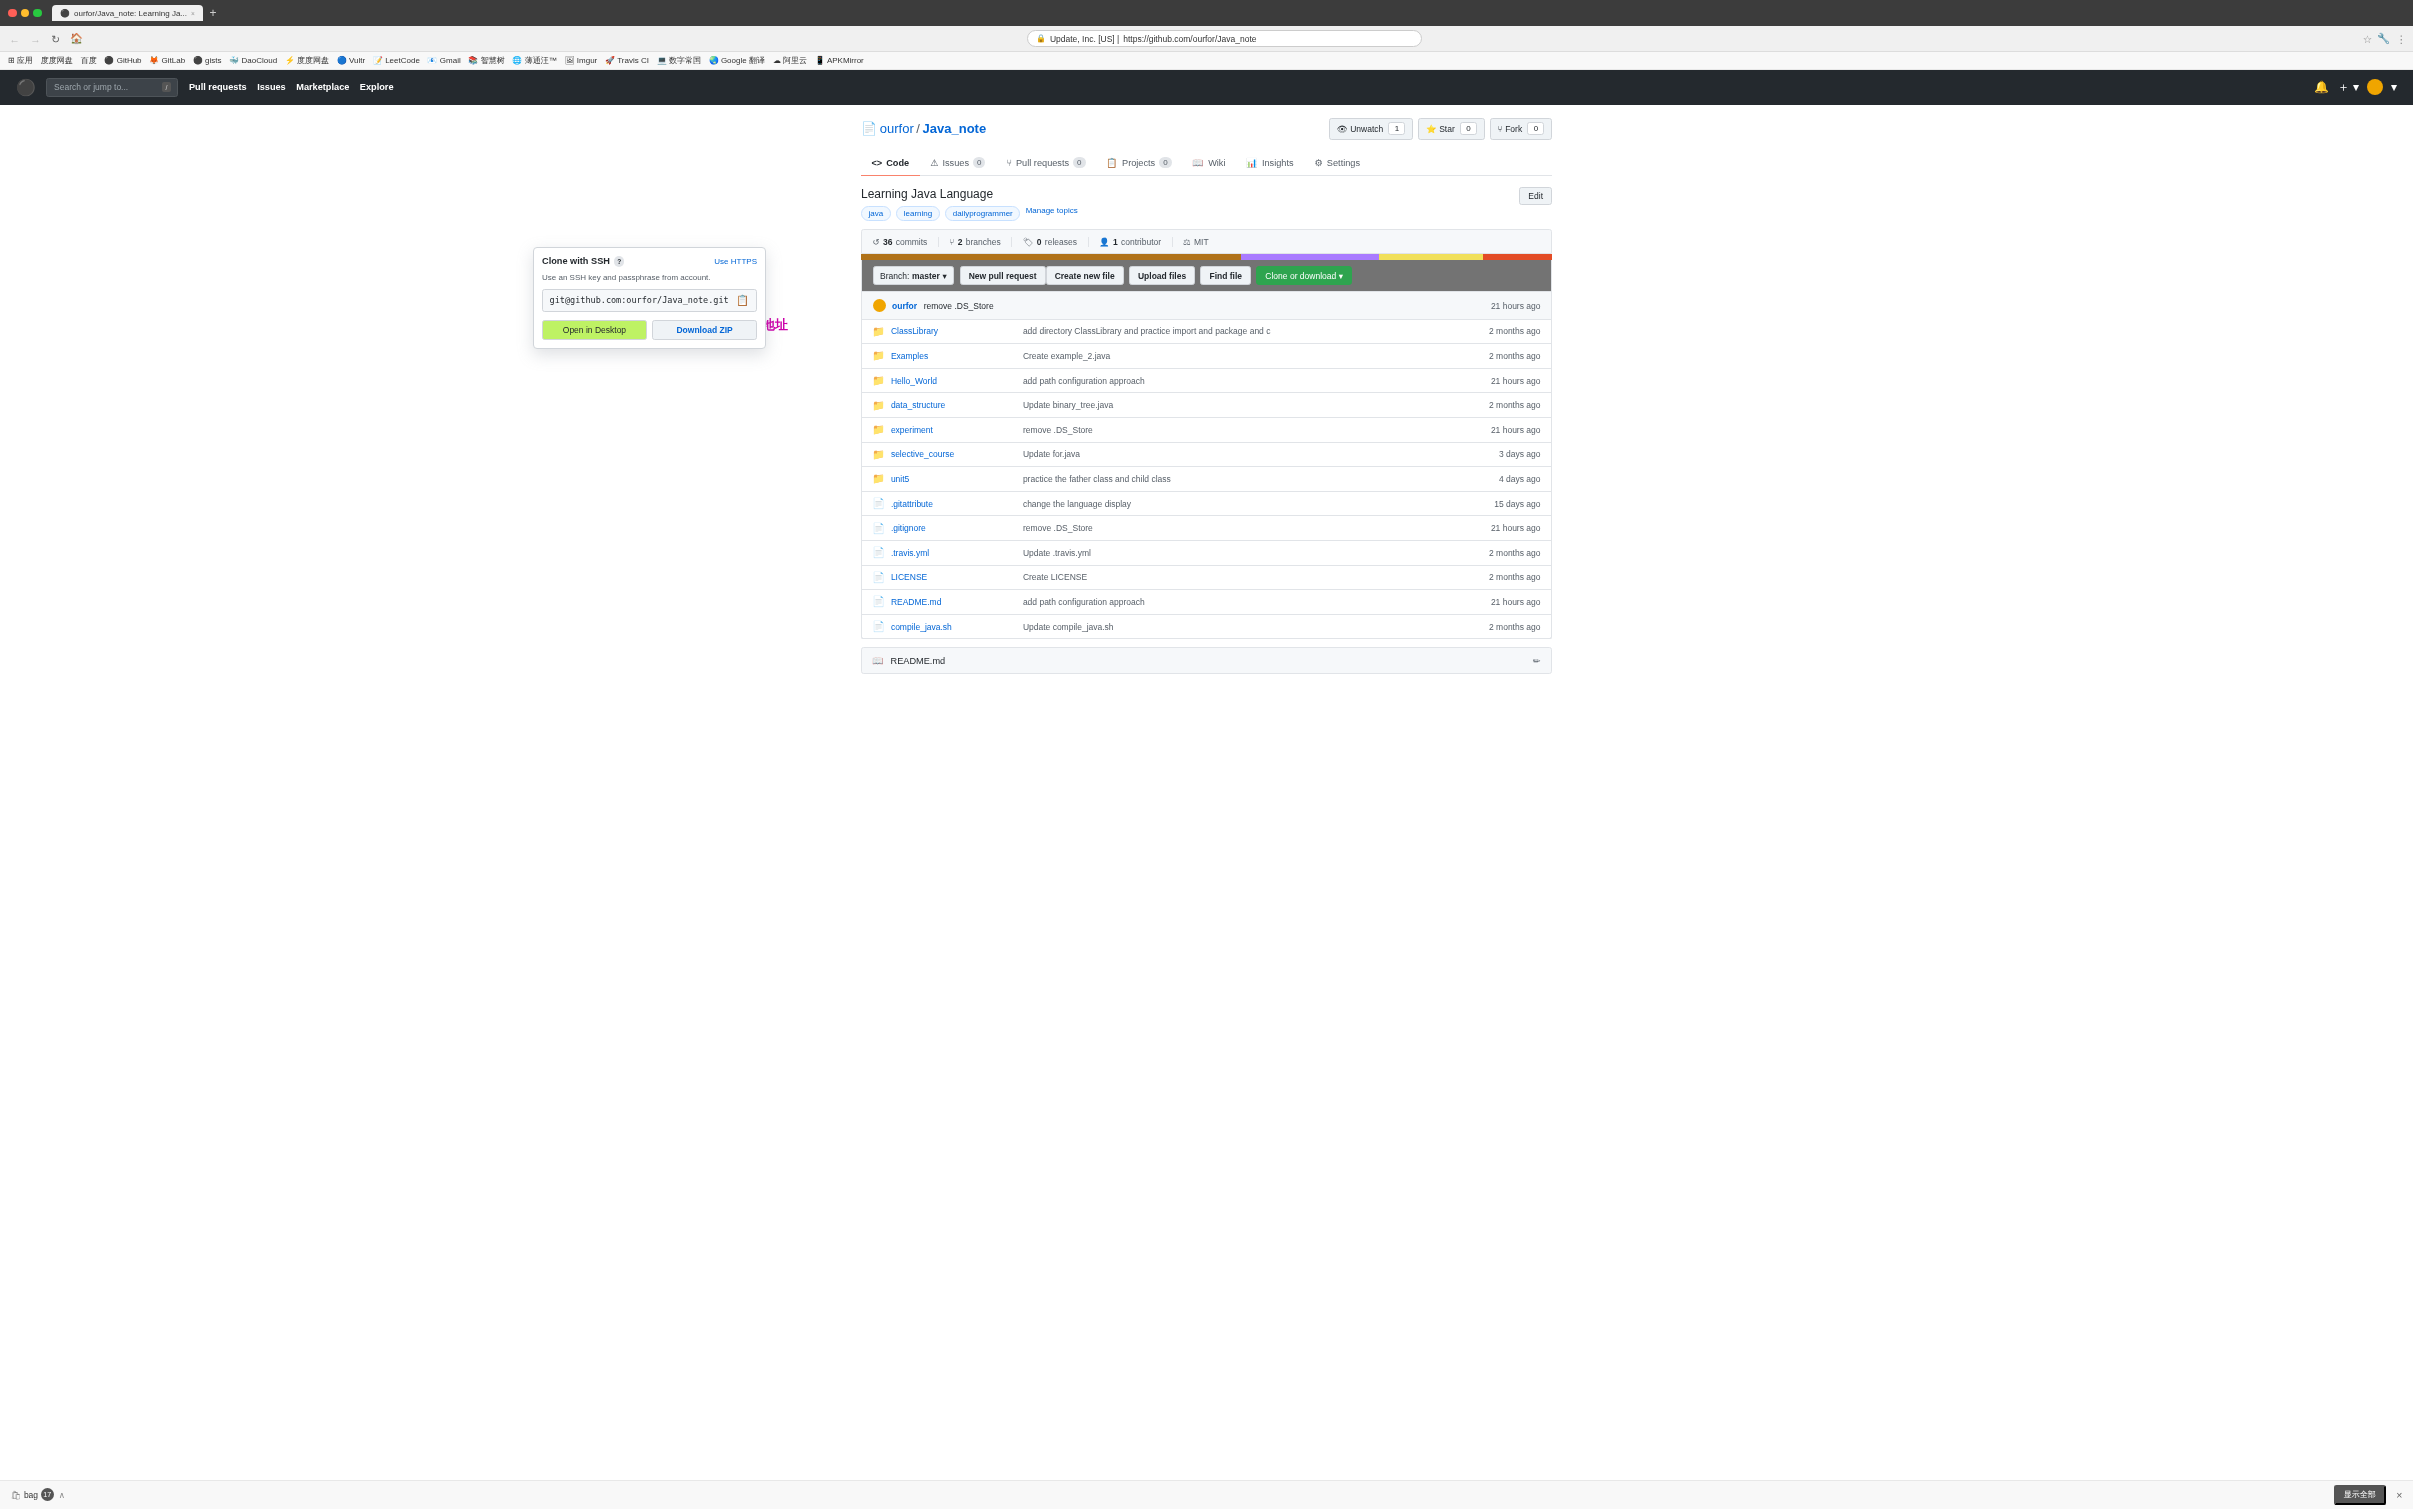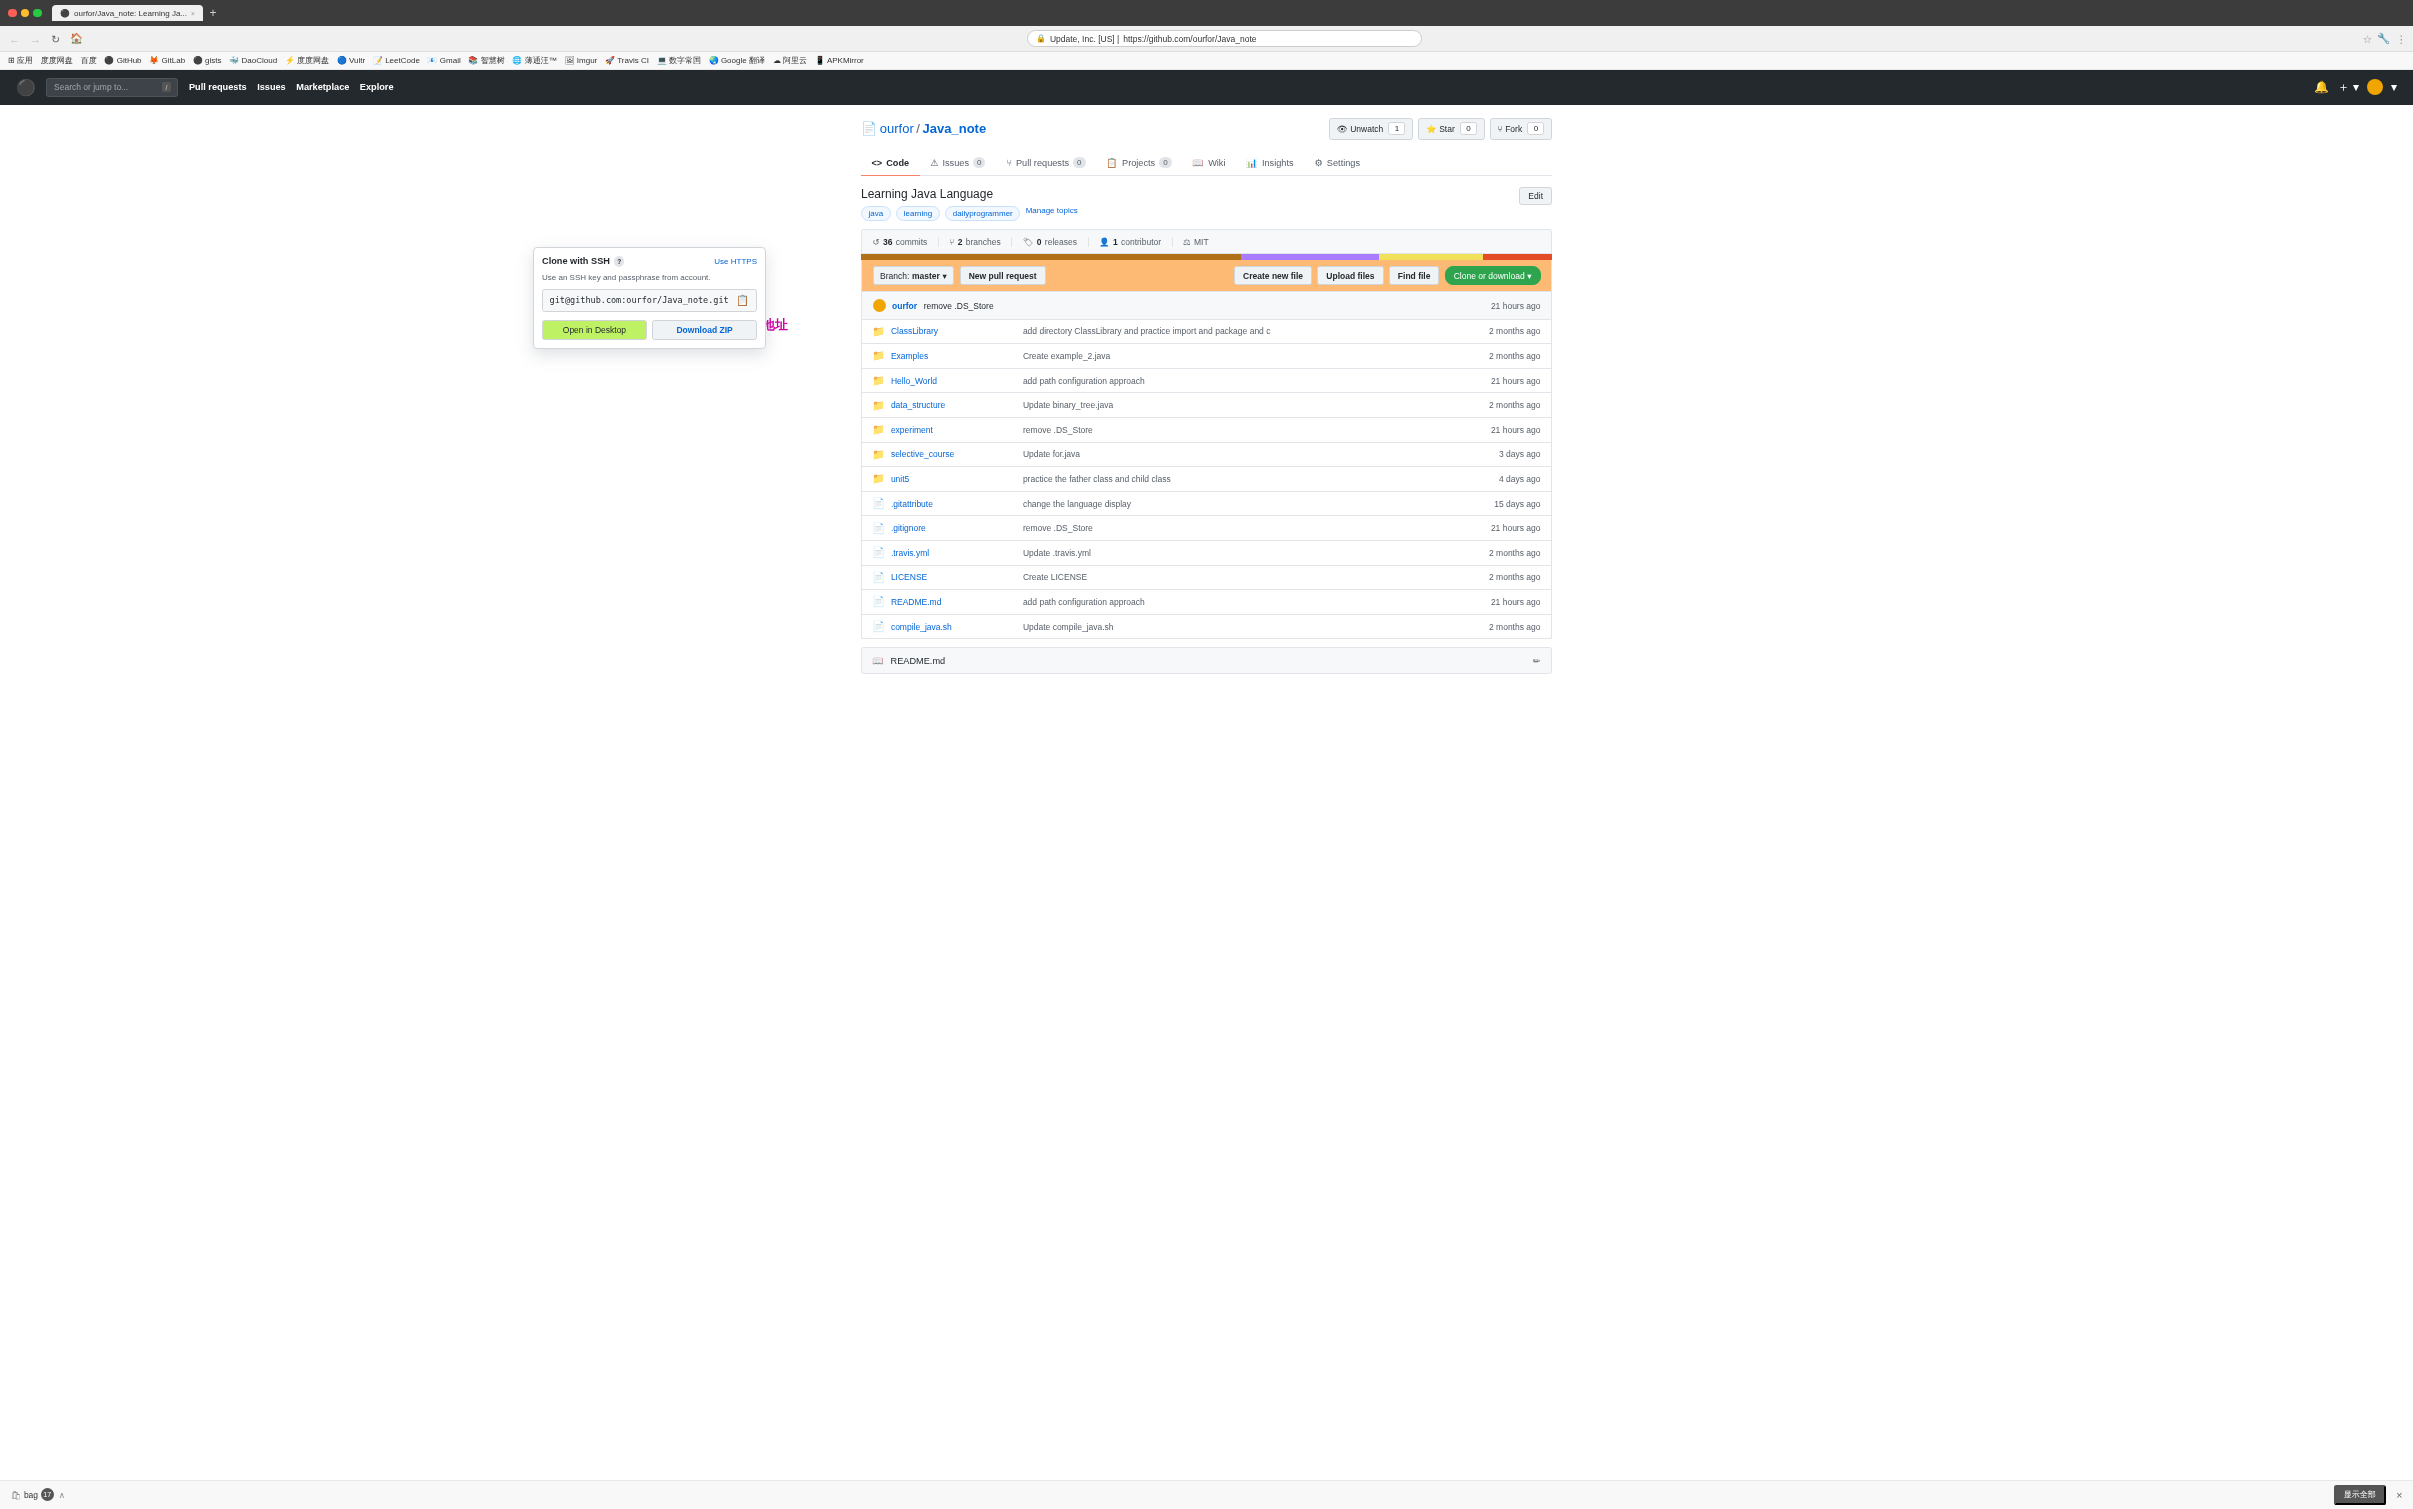--- a/index.html
+++ b/index.html
@@ -71,26 +71,26 @@
     .stat-item { display: flex; align-items: center; gap: 3.3px; padding: 0 10.5px; border-right: 0.7px solid #e1e4e8; cursor: pointer; color: #586069; }
     .stat-item:first-child { padding-left: 0; }
     .stat-item:last-child { border-right: none; }
     .stat-count { font-weight: 600; color: #24292e; }
 
     
     .color-bar { display: flex; height: 5.3px; border-radius: 0; overflow: hidden; }
     .color-segment { height: 100%; }
 
     
-    .file-toolbar { display: flex; align-items: center; justify-content: space-between; padding: 6.6px 10.5px; border: 0.7px solid #e1e4e8; border-top: none; background: #fdba74; }
+    .file-toolbar { display: flex; align-items: center; padding: 6.6px 10.5px; border: 0.7px solid #e1e4e8; border-top: none; background: #737373; }
     .file-toolbar-left { display: flex; align-items: center; gap: 5.3px; }
     .branch-selector { display: flex; align-items: center; gap: 2.6px; padding: 3.3px 6.6px; border: 0.7px solid #d1d5da; border-radius: 2.6px; background: #eff3f6; font-size: 8.5px; cursor: pointer; }
     .file-toolbar-right { display: flex; align-items: center; gap: 5.3px; }
     .file-btn { padding: 3.3px 8px; border: 0.7px solid #d1d5da; border-radius: 2.6px; background: #eff3f6; font-size: 8.5px; cursor: pointer; color: #24292e; font-weight: bold; }
-    .clone-btn { padding: 3.3px 8px; border: 0.7px solid #2ea44f; border-radius: 8px; background: #2ea44f; font-size: 8.5px; cursor: pointer; color: #fff; display: flex; align-items: center; gap: 2.6px; }
+    .clone-btn { padding: 3.3px 8px; border: 0.7px solid #2ea44f; border-radius: 3px; background: #2ea44f; font-size: 8.5px; cursor: pointer; color: #fff; display: flex; align-items: center; gap: 2.6px; }
 
     
     .file-list { border: 0.7px solid #e1e4e8; border-top: none; border-radius: 0 0 2.6px 2.6px; }
     .commit-row { display: flex; align-items: center; padding: 6.6px 10.5px; background: #f6f8fa; border-bottom: 0.7px solid #e1e4e8; gap: 6.6px; font-size: 8.5px; color: #586069; }
     .commit-avatar { width: 13px; height: 13px; border-radius: 50%; background: #f0a500; }
     .commit-author { color: #0366d6; font-weight: 600; cursor: pointer; }
     .commit-msg { color: #24292e; }
     .file-row { display: flex; align-items: center; padding: 5.3px 10.5px; border-bottom: 0.7px solid #e1e4e8; font-size: 8.5px; }
     .file-row:last-child { border-bottom: none; }
     .file-icon { color: #586069; margin-right: 5.3px; font-size: 10.5px; }

